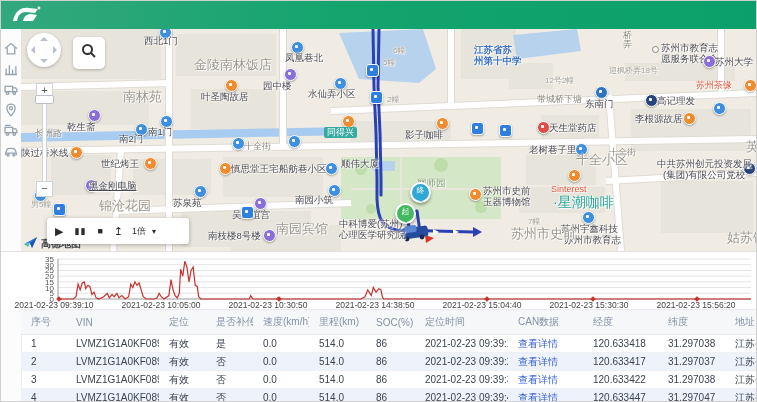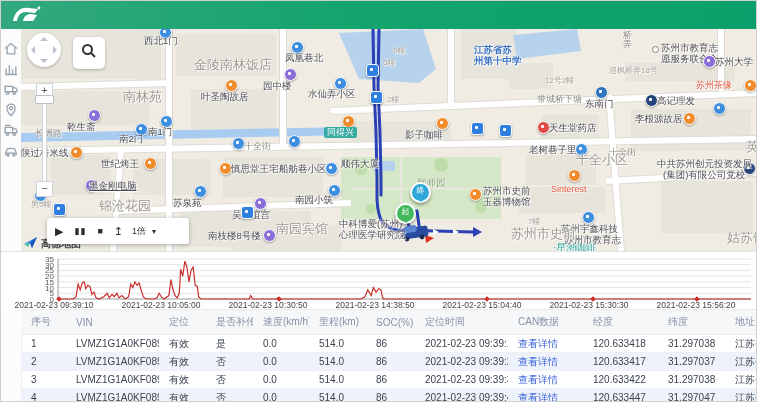--- a/index.html
+++ b/index.html
@@ -17,21 +17,21 @@
   .sb-item svg{stroke:#97a3ae;fill:none;stroke-width:1.2;}
   
   .map{position:absolute;left:20px;top:28px;width:737px;height:222px;overflow:hidden;background:#f0ece4;}
   .lbl{position:absolute;white-space:nowrap;text-shadow:0 0 2px #fff,0 0 2px #fff,1px 1px 1px #fff;line-height:1;}
   .c-poi{color:#4a4a52;font-size:9.5px;}
   .c-area{color:#9b978e;font-size:13px;font-family:Liberation Mono, monospace;}
   .c-road{color:#8a867d;font-size:9px;}
   .c-tiny{color:#a29e95;font-size:8px;}
   .c-bluetext{color:#3c73c4;font-size:9.5px;font-weight:bold;}
   .c-redtext{color:#e25539;font-size:9px;}
-  .c-tealtext{color:#2aa79a;font-size:10px;margin-top:48px;}
+  .c-tealtext{color:#2aa79a;font-size:14px;}
   .c-park{color:#7c9a6d;font-size:9.5px;}
   .c-tealbox{color:#fff;font-size:9px;background:rgba(40,166,154,.92);padding:1px 3px;border-radius:2px;text-shadow:none;}
   .poi-ico{position:absolute;width:11px;height:11px;border-radius:50%;border:1px solid #fff;box-shadow:0 1px 2px rgba(0,0,0,.3);}
   .poi-ico i{position:absolute;left:3px;top:3px;width:3px;height:3px;background:#fff;border-radius:1px;}
   .ico-blue{background:#3f8fe0;}.ico-purple{background:#8a6fd8;}.ico-orange{background:#f08c2e;}
   .ico-red{background:#e04b45;}.ico-navy{background:#27437c;}.ico-metro{background:#2f74c0;}
   .ico-dot{background:#fff;border:1px solid #8a867d;box-shadow:none;width:5px;height:5px;}
   .ico-bus{background:#2f7fe0;border-radius:3px;}
   
   .balloon{position:absolute;width:17px;height:17px;border-radius:50%;border:2px solid #fff;color:#fff;

